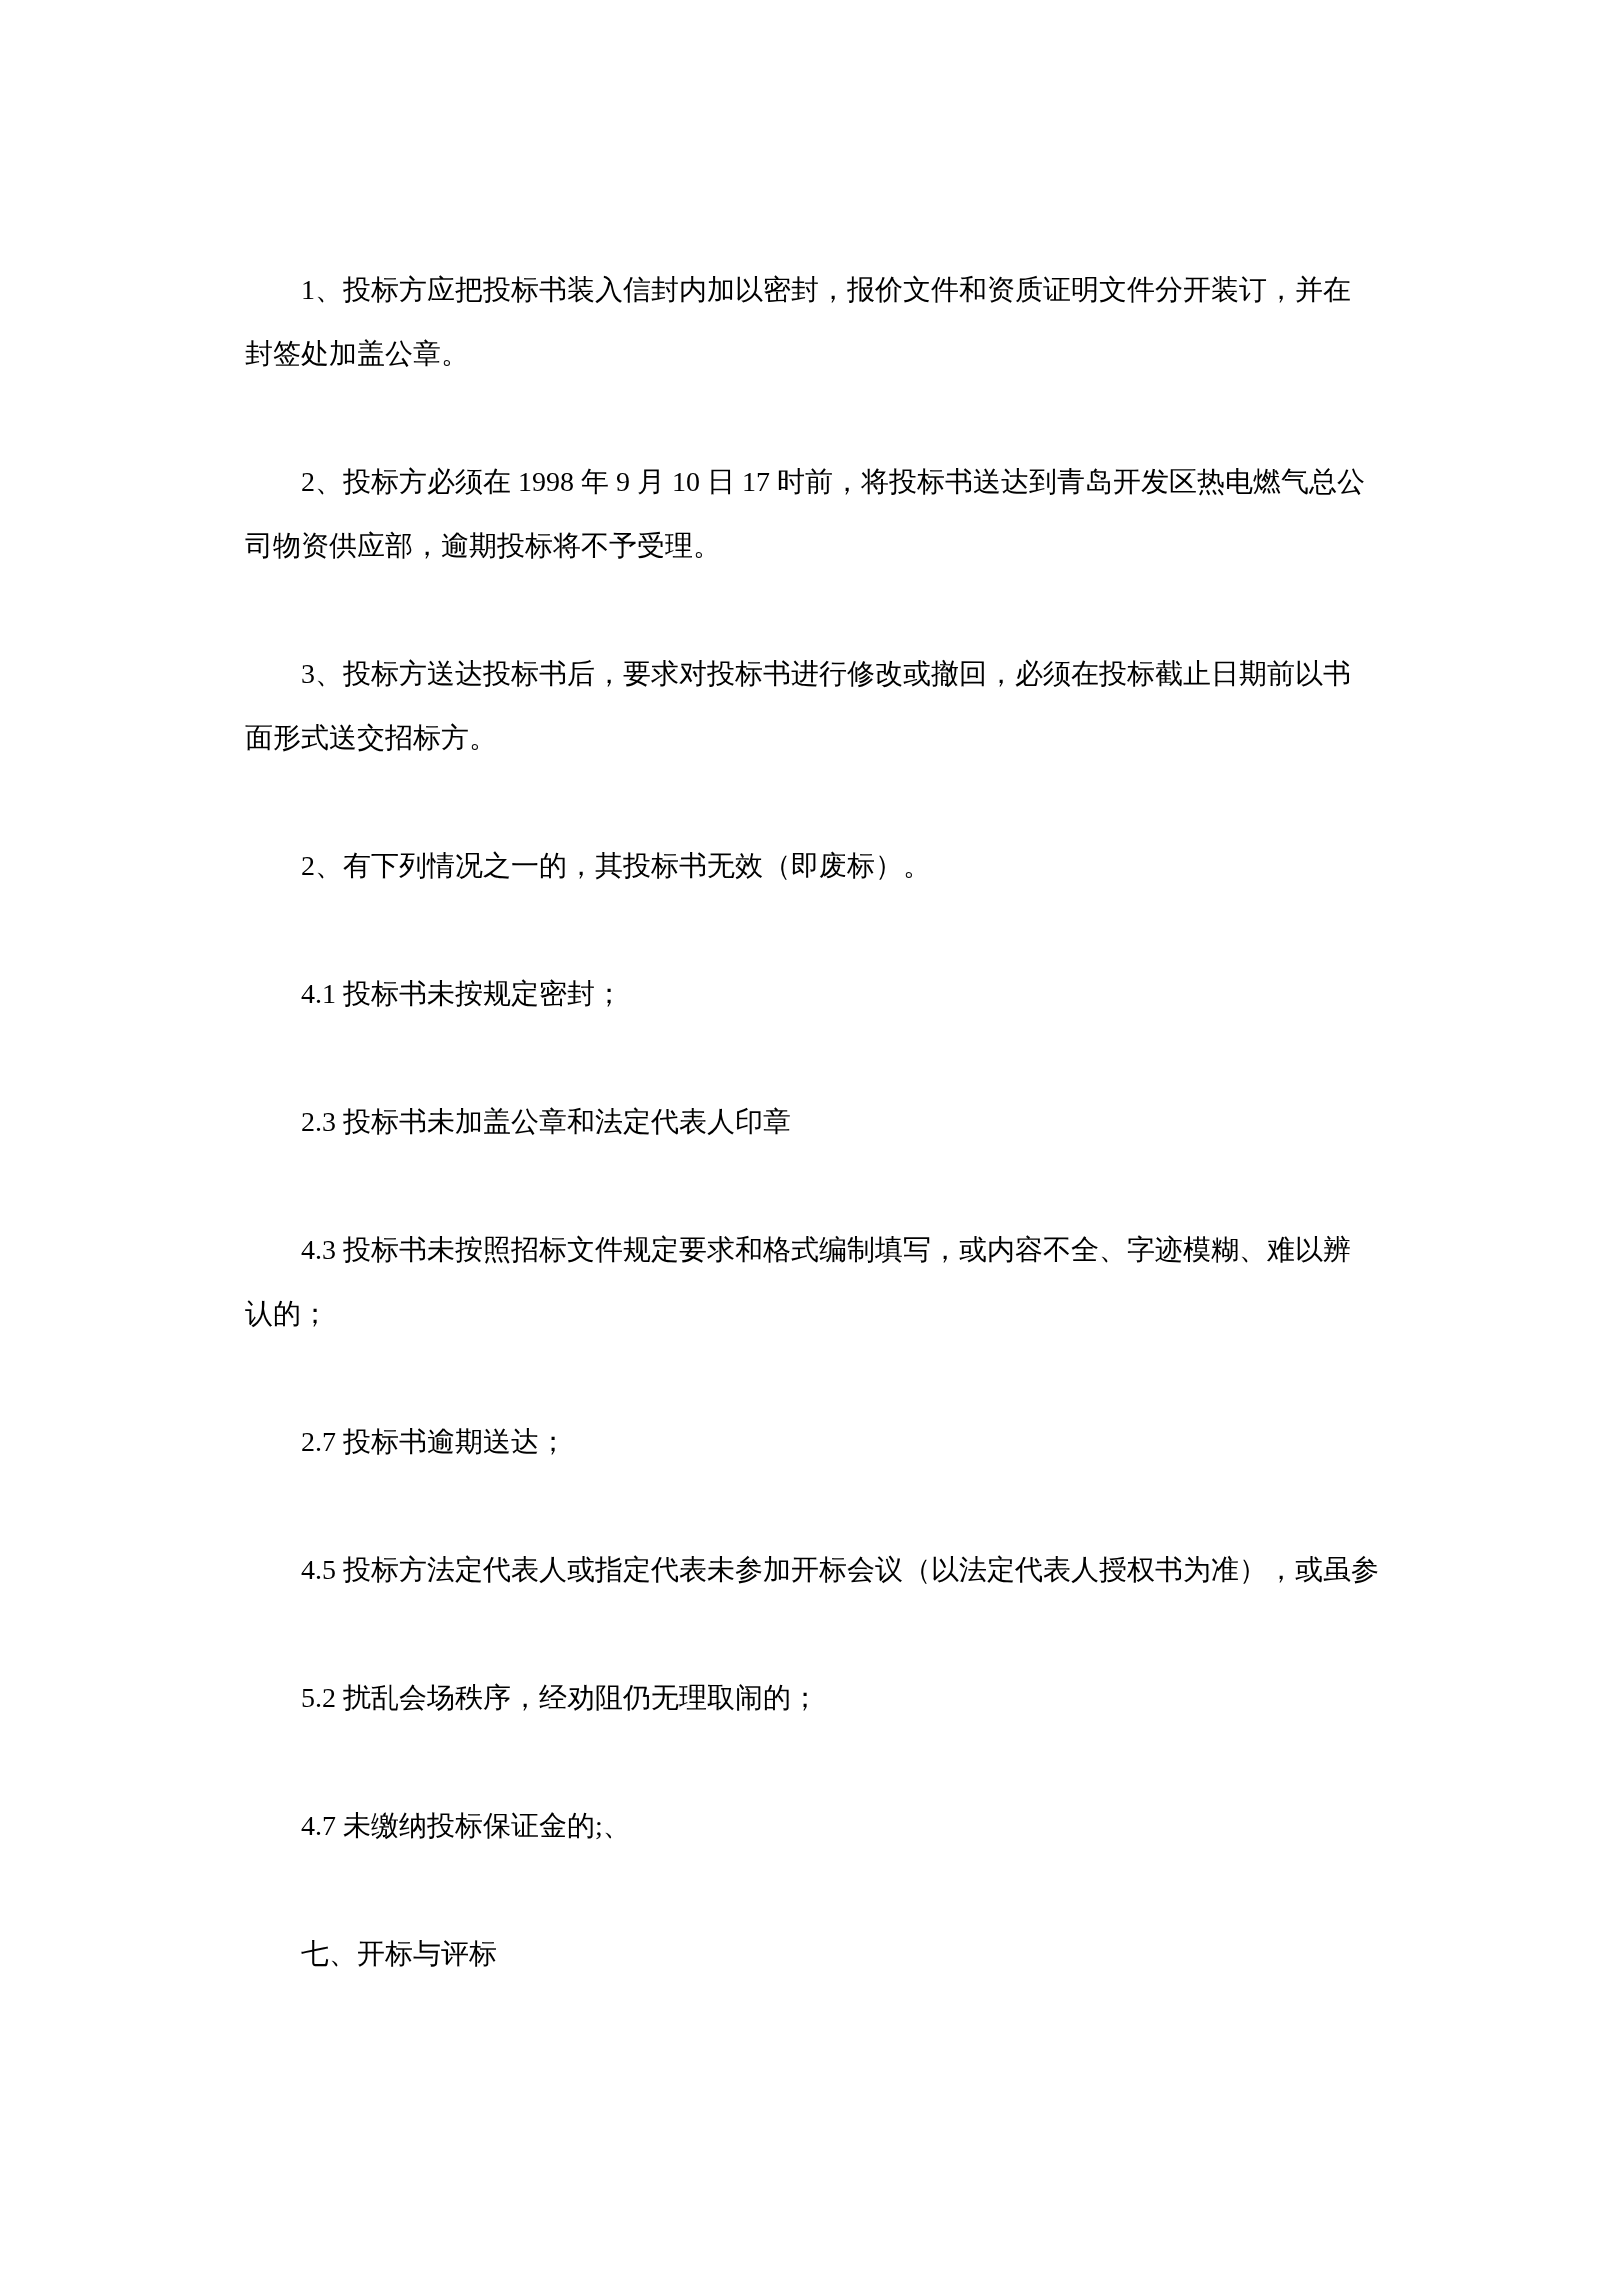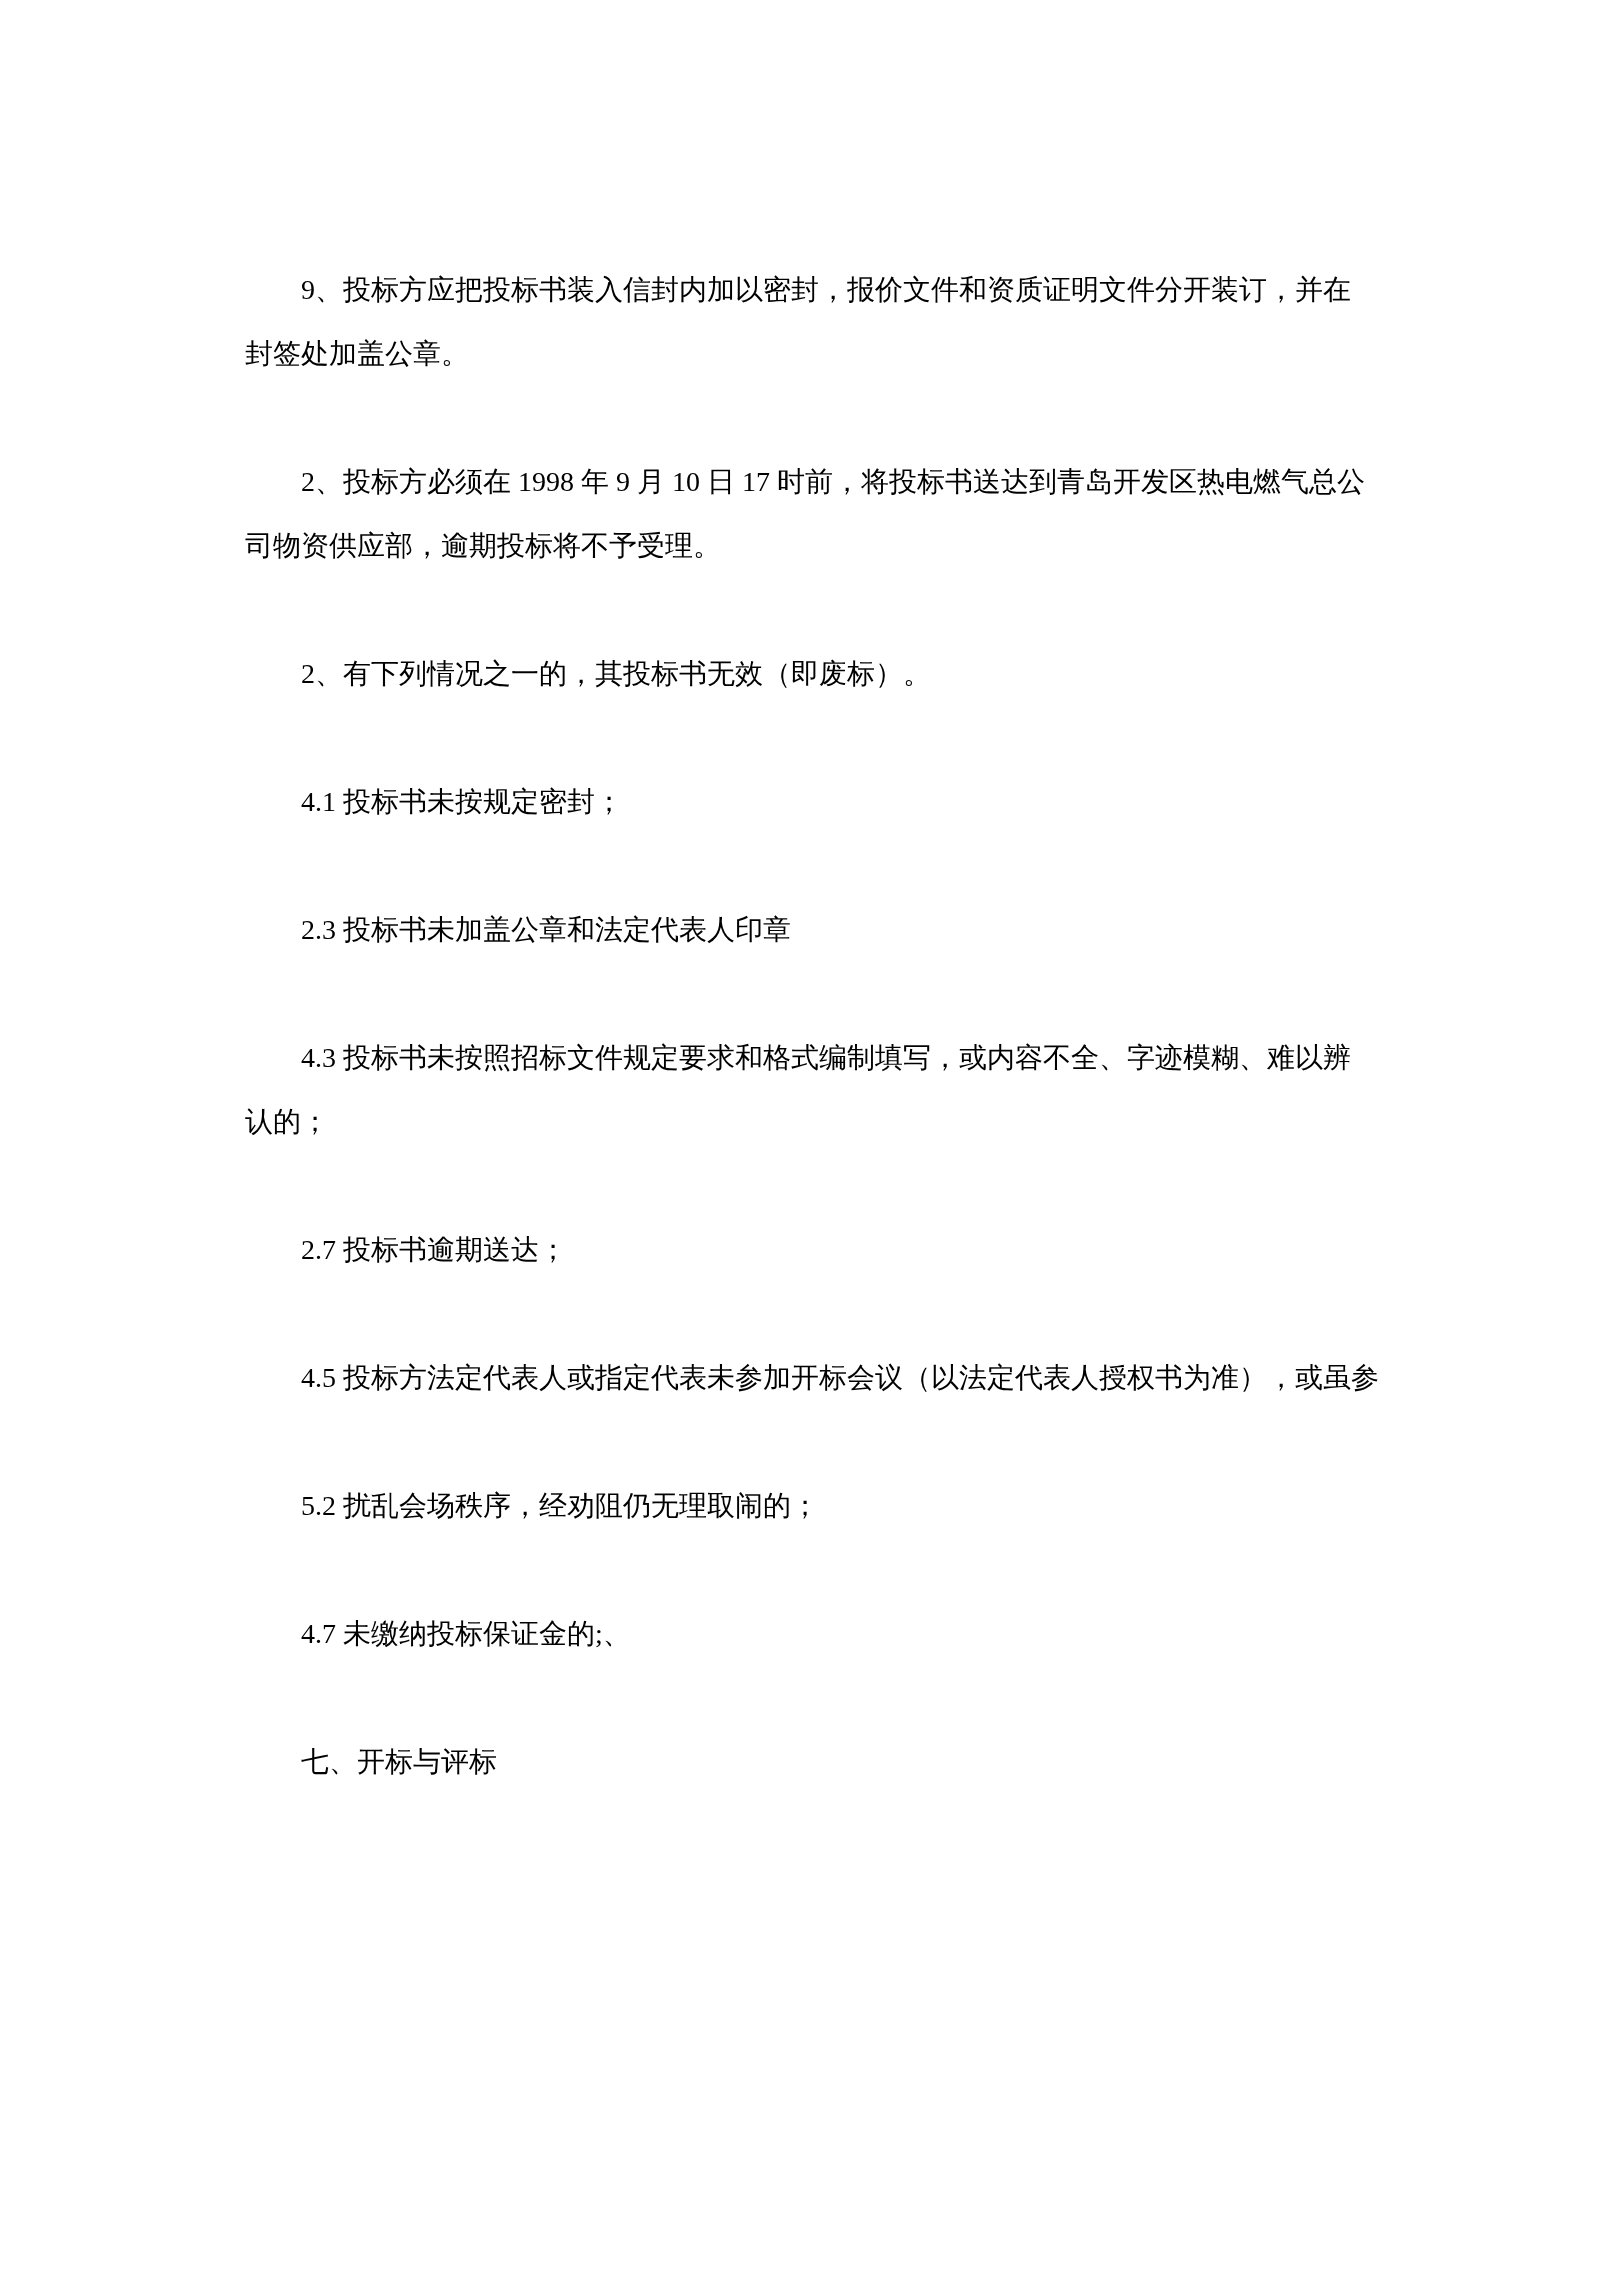--- a/index.html
+++ b/index.html
@@ -35,26 +35,30 @@
   .line.first {
     text-indent: 56px;
   }
 </style>
 </head>
 <body>
 
 <div class="page">
   <div class="content" id="doc-content">
       <div class="para">
-        <div class="line first">9、投标方应把投标书装入信封内加以密封，报价文件和资质证明文件分开装订，并在</div>
+        <div class="line first">1、投标方应把投标书装入信封内加以密封，报价文件和资质证明文件分开装订，并在</div>
         <div class="line">封签处加盖公章。</div>
       </div>
       <div class="para">
         <div class="line first">2、投标方必须在 1998 年 9 月 10 日 17 时前，将投标书送达到青岛开发区热电燃气总公</div>
         <div class="line">司物资供应部，逾期投标将不予受理。</div>
+      </div>
+      <div class="para">
+        <div class="line first">3、投标方送达投标书后，要求对投标书进行修改或撤回，必须在投标截止日期前以书</div>
+        <div class="line">面形式送交招标方。</div>
       </div>
       <div class="para">
         <div class="line first">2、有下列情况之一的，其投标书无效（即废标）。</div>
       </div>
       <div class="para">
         <div class="line first">4.1 投标书未按规定密封；</div>
       </div>
       <div class="para">
         <div class="line first">2.3 投标书未加盖公章和法定代表人印章</div>
       </div>

